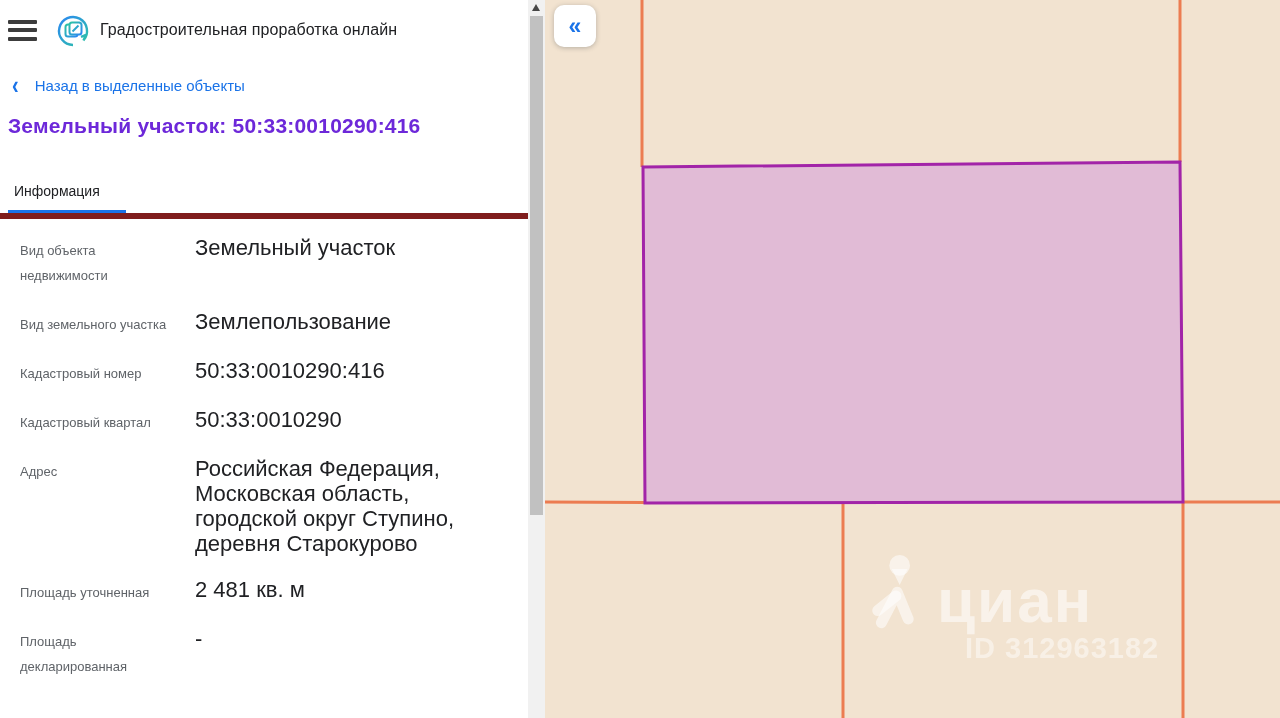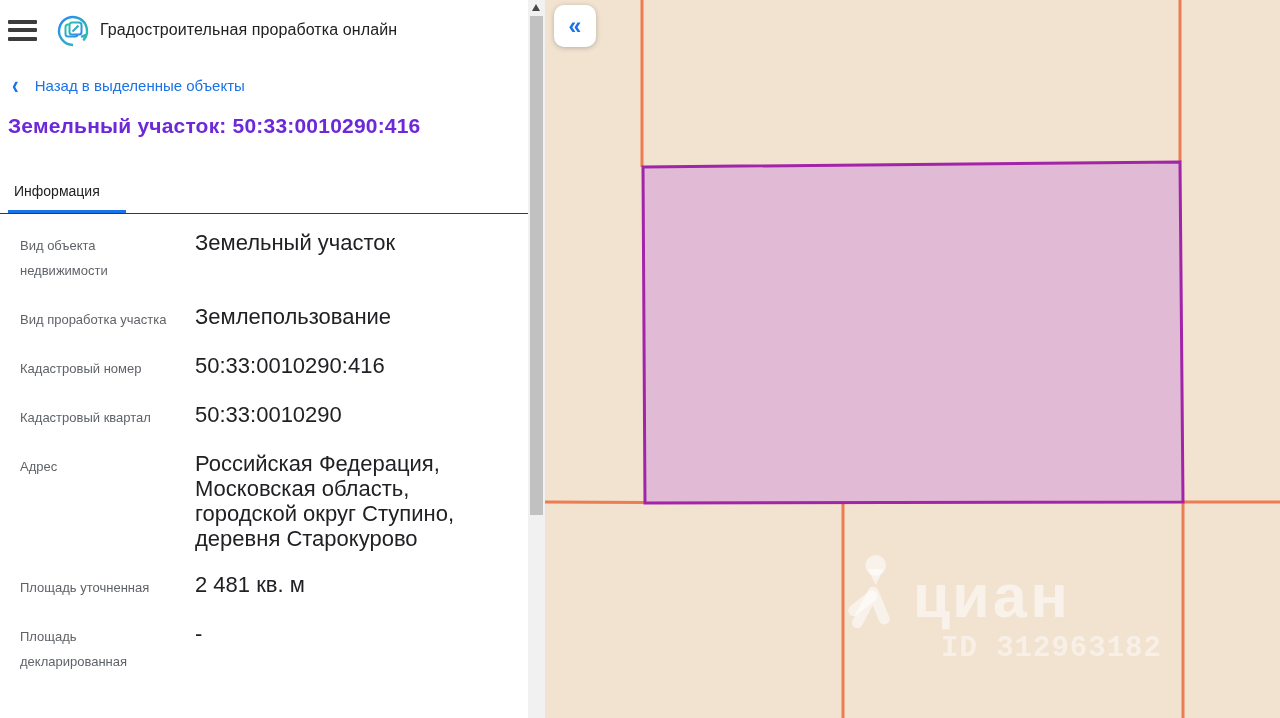--- a/index.html
+++ b/index.html
@@ -13,21 +13,21 @@
   .hamburger { width:29px; height:21px; display:flex; flex-direction:column; justify-content:space-between; cursor:pointer; }
   .hamburger span { display:block; height:4px; background:#3c3c3c; border-radius:1px; }
   .app-logo { margin-left:19px; margin-right:10px; width:34px; height:34px; flex:0 0 auto; }
   .app-title { font-size:16px; color:#202124; letter-spacing:.1px; }
 
   .back-link { display:flex; align-items:center; margin:30px 0 0 12px; color:var(--c-accent-blue,#1a73e8); font-size:15px; cursor:pointer; }
   .back-chevron { font-size:20px; line-height:15px; margin-right:16px; font-weight:bold; transform:scaleY(1.25); }
 
   .page-title { margin:20px 8px 0 8px; font-size:21px; font-weight:700; color:#6d28d9; letter-spacing:.2px; }
 
-  .tabs { position:relative; margin-top:44px; padding:0 0 13px 14px; border-bottom:1px solid #7f1d1d; }
+  .tabs { position:relative; margin-top:44px; padding:0 0 13px 14px; border-bottom:6px solid #7f1d1d; }
   .tab { position:relative; display:inline-block; font-size:14px; color:#202124; cursor:pointer; }
   .tab.active::after { content:""; position:absolute; left:-6px; right:-26px; bottom:-14px; height:3px; background:var(--c-accent-blue,#1a73e8); }
 
   .info-list { margin-top:16px; padding-left:20px; }
   .info-row { display:flex; margin-bottom:21px; }
   .info-label { flex:0 0 152px; margin-right:23px; font-size:13px; color:#5f6368; line-height:25px; padding-top:3px; }
   .info-value { font-size:22px; color:#202124; line-height:25px; max-width:322px; }
 
   
   .scrollbar { position:absolute; left:528px; top:0; width:17px; height:718px; background:#f1f1f1; }
@@ -39,21 +39,21 @@
   .map { position:absolute; left:545px; top:0; width:735px; height:718px; background:var(--c-background,#f2e3d0); overflow:hidden; }
   .map svg.geo { position:absolute; inset:0; }
   .geo .cad-line { stroke:var(--c-cadastral-line,#ec7c51); stroke-width:3; fill:none; }
   .geo .parcel { fill:var(--c-parcel-fill,#e1bbd6); stroke:var(--c-parcel-border,#a224a8); stroke-width:3; }
 
   .collapse-btn { position:absolute; left:9px; top:5px; width:42px; height:42px; background:#fff; border:none;
     border-radius:10px; box-shadow:0 1px 5px rgba(60,64,67,.32); cursor:pointer;
     color:var(--c-accent-blue,#1a73e8); font-size:23px; font-weight:700; line-height:38px; text-align:center;
     font-family:"Liberation Sans", sans-serif; }
 
-  .watermark { position:absolute; left:296px; top:552px; width:370px; color:rgba(255,255,255,.55); user-select:none;font-family:Liberation Mono, monospace; }
+  .watermark { position:absolute; left:320px; top:552px; width:370px; color:rgba(255,255,255,.55); user-select:none; }
   .wm-brand { display:flex; align-items:flex-end; }
   .wm-logo { width:62px; height:78px; margin-right:10px; }
   .wm-text { font-size:62px; font-weight:700; line-height:58px; letter-spacing:2px; }
   .wm-id { margin:2px 0 0 100px; font-size:29px; font-weight:700; color:rgba(255,255,255,.48); letter-spacing:1px; }
 </style>
 </head>
 <body>
 
 <div class="panel">
 
@@ -89,21 +89,21 @@
     <span class="tab active">Информация</span>
   </div>
 
   <div class="info-list">
     <div class="info-row">
       <div class="info-label label">Вид объекта недвижимости</div>
       <div class="info-value value">Земельный участок</div>
     </div>
 
     <div class="info-row">
-      <div class="info-label label">Вид проработка участка</div>
+      <div class="info-label label">Вид земельного участка</div>
       <div class="info-value value">Землепользование</div>
     </div>
 
 
     <div class="info-row">
       <div class="info-label label">Кадастровый номер</div>
       <div class="info-value value">50:33:0010290:416</div>
     </div>
 
     <div class="info-row">

